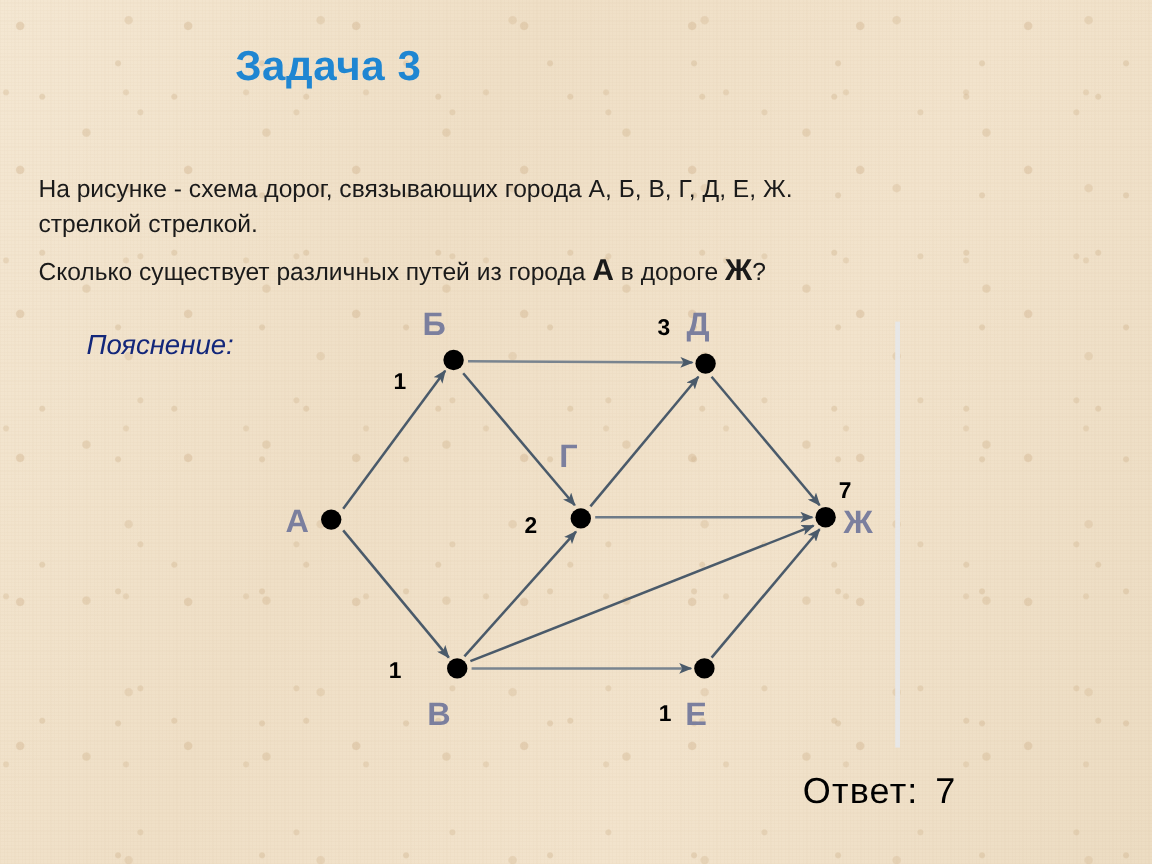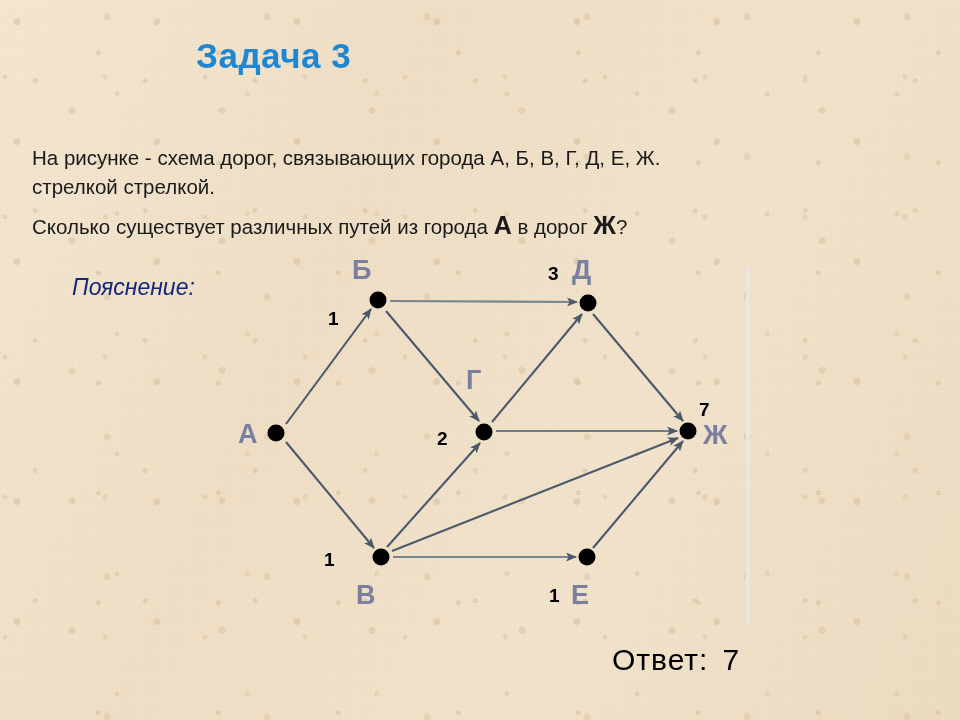--- a/index.html
+++ b/index.html
@@ -68,21 +68,21 @@
     position: absolute;
     left: 72px;
     top: 274px;
     font-size: 23px;
     font-weight: normal;
     font-style: italic;
     color: #13277a;
   }
   #answer {
     position: absolute;
-    left: 612px;
+    left: 669px;
     top: 643px;
     font-size: 30px;
     color: #000;
     letter-spacing: 1px;
   }
   #answer .num {
     font-weight: normal;
     margin-left: 14px;
   }
   #right-rule {
@@ -116,21 +116,21 @@
 <body>
 
 <div id="bg-texture"></div>
 <div id="noise"></div>
 
 <div id="title">Задача 3</div>
 
 <div id="problem-text">
   <div class="line">На рисунке - схема дорог, связывающих города А, Б, В, Г, Д, Е, Ж.</div>
   <div class="line">стрелкой стрелкой.</div>
-  <div class="line" style="margin-top:10px;"><span>Сколько существует различных путей из города </span><span class="big-letter">А</span><span> в дорог </span><span class="big-letter">Ж</span><span>?</span></div>
+  <div class="line" style="margin-top:10px;"><span>Сколько существует различных путей из города </span><span class="big-letter">А</span><span> в дороге </span><span class="big-letter">Ж</span><span>?</span></div>
 </div>
 
 <div id="explanation">Пояснение:</div>
 
 <div id="right-rule"></div>
 
 <svg id="graph" width="960" height="720">
   <defs>
     <marker id="arrowhead" markerWidth="11" markerHeight="9" refX="10" refY="4.5" orient="auto" markerUnits="userSpaceOnUse">
       <path d="M0,0 L11,4.5 L0,9 L2.6,4.5 Z" fill="#4a5a6a"></path>

